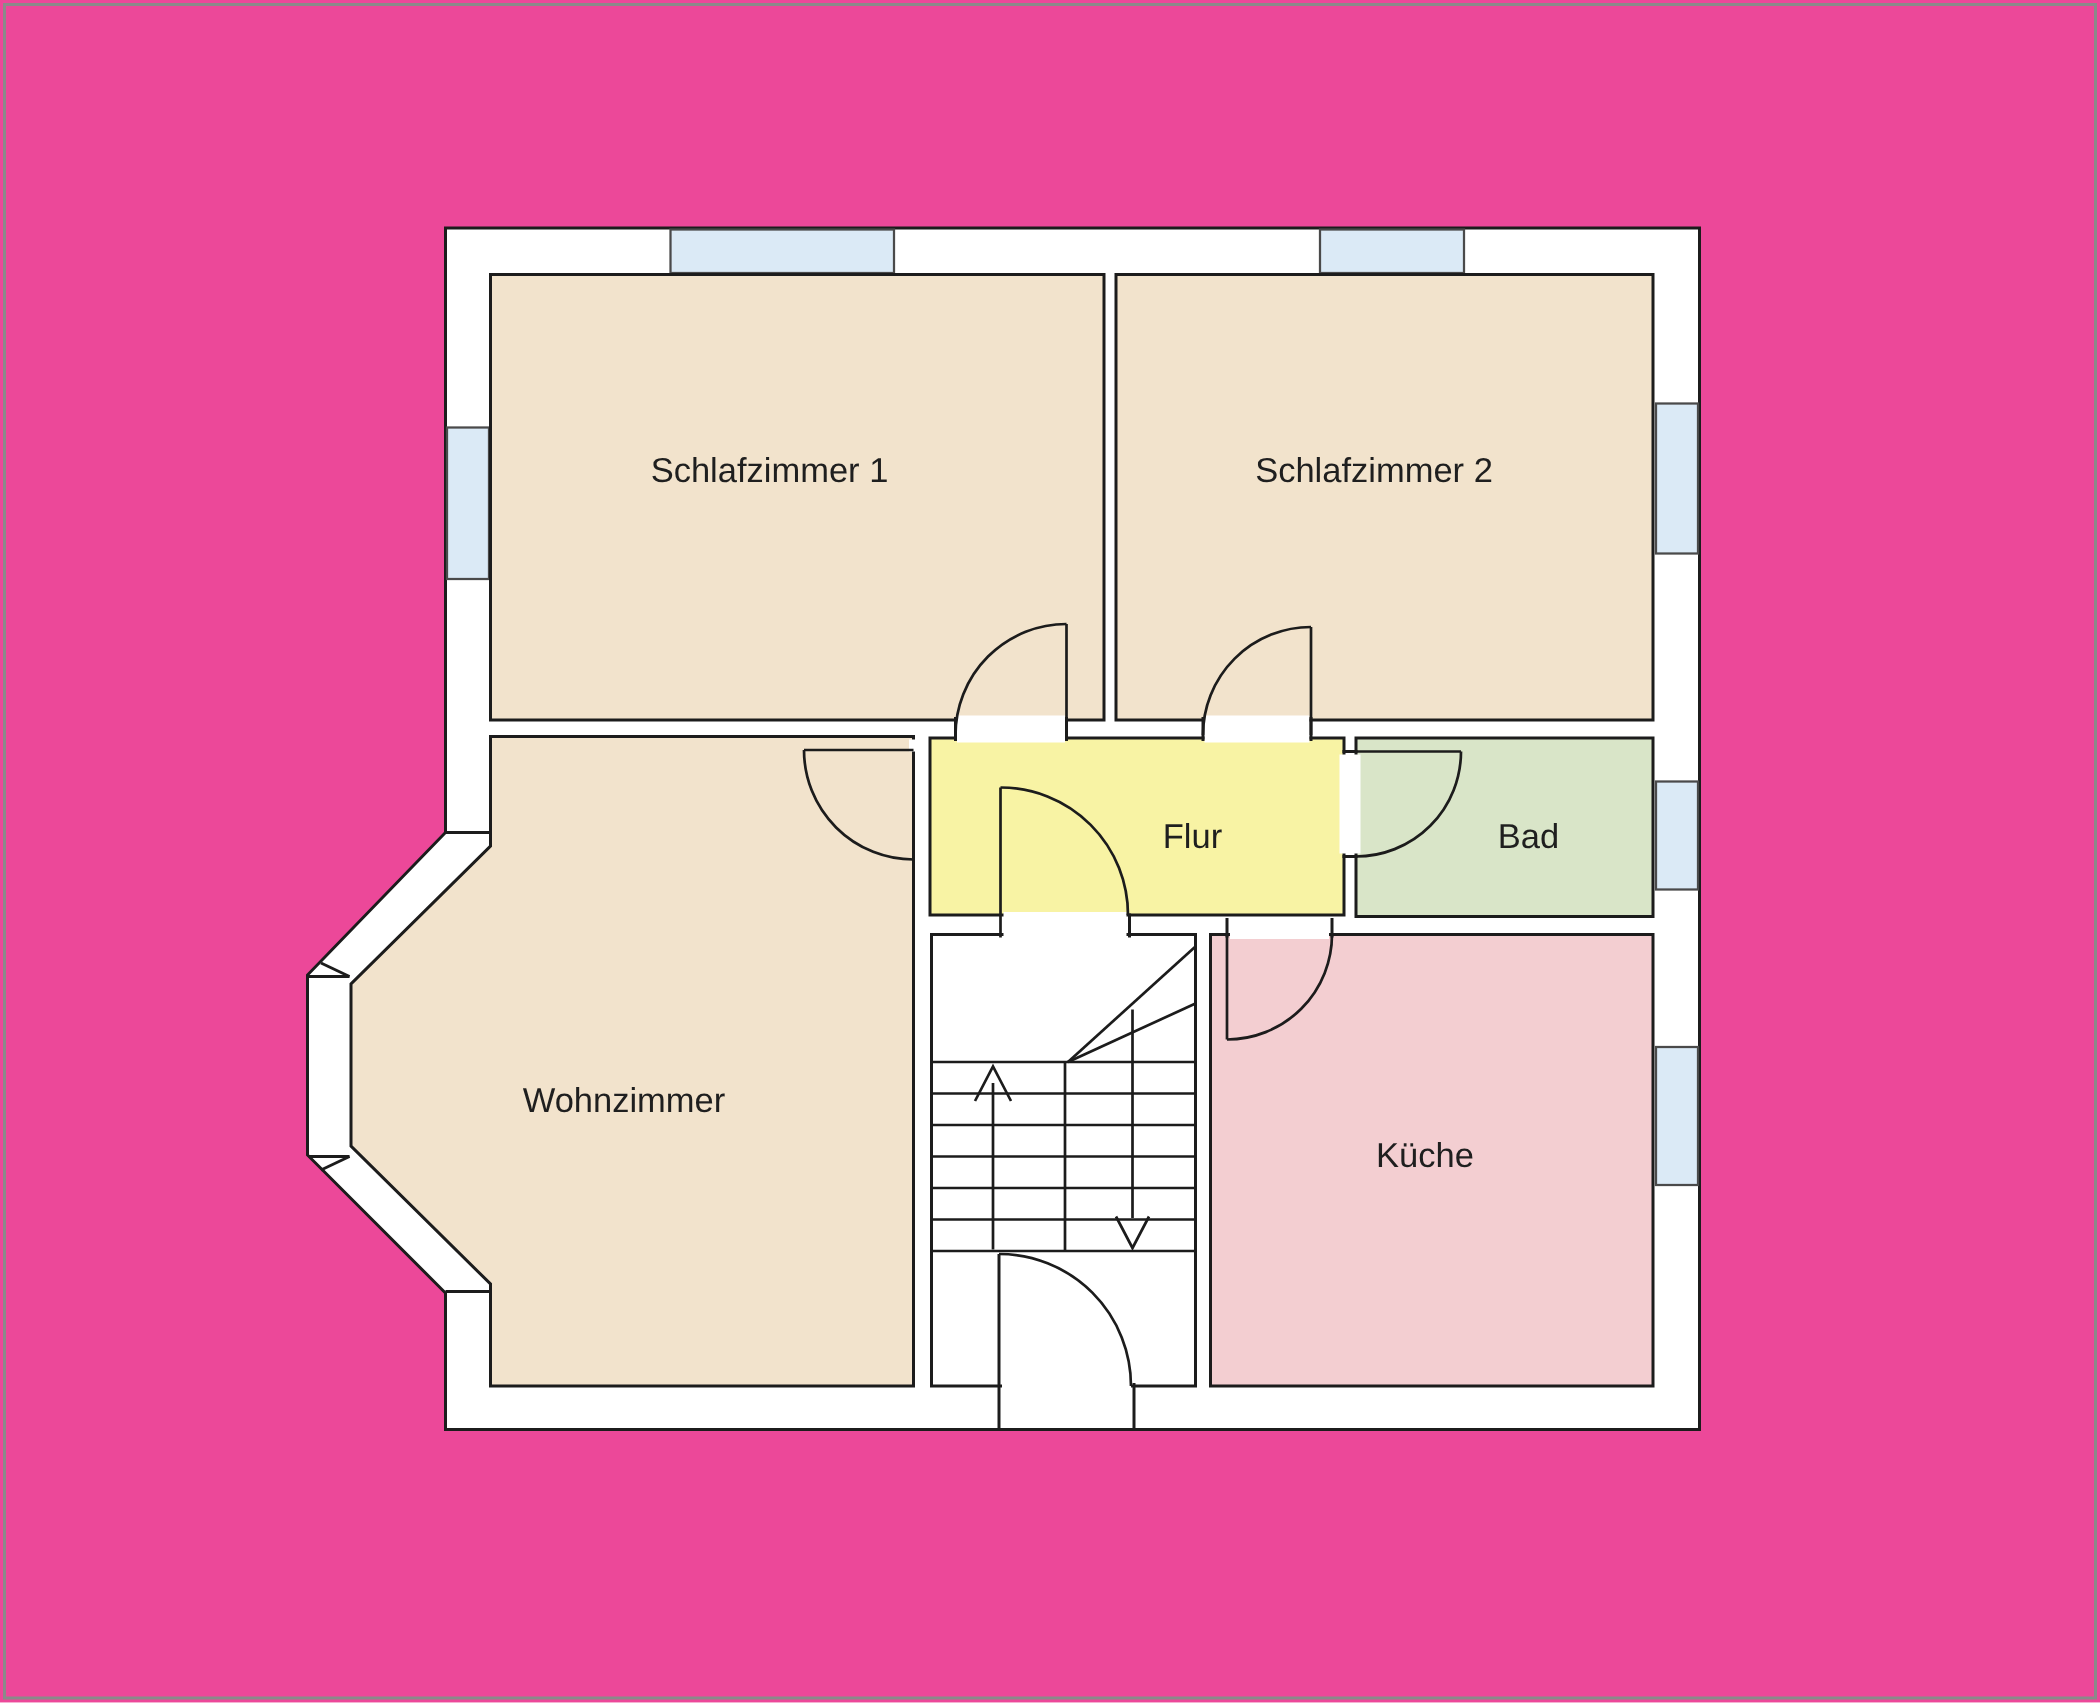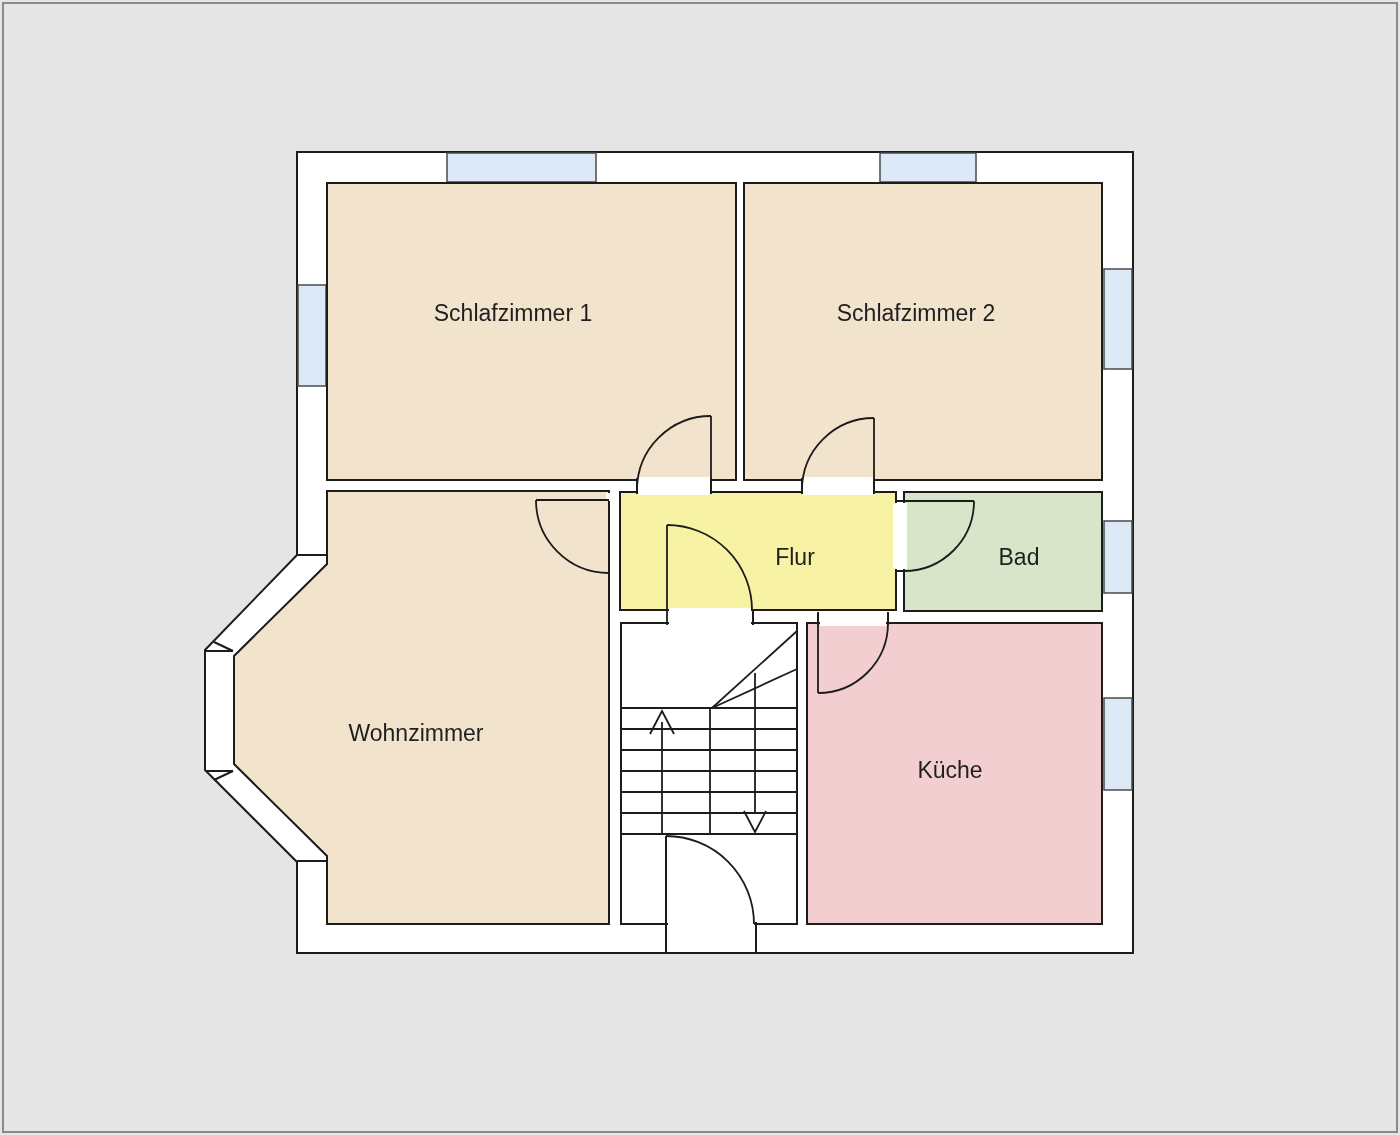--- a/index.html
+++ b/index.html
@@ -1,16 +1,16 @@
 <!DOCTYPE html>
 <html><head>
 <meta charset="utf-8">
 <style>
   html,body{margin:0;padding:0;background:#ffffff;}
-  .plan-wrap{width:1400px;height:1135px;position:relative;background:#e5e5e5;
+  .plan-wrap{width:1400px;height:1135px;position:relative;background:#ec4899;
              font-family:"Liberation Sans",sans-serif;}
   svg{display:block;}
   svg text{font-family:"Liberation Sans",sans-serif;font-size:23px;fill:#1f1f1f;}
   .frame{fill:none;stroke:#8a8a8a;stroke-width:2;}
   .wall{fill:#ffffff;stroke:#1c1c1c;stroke-width:2;}
   .room{stroke:#1c1c1c;stroke-width:2;}
   .stairs-area{fill:#ffffff;stroke:#1c1c1c;stroke-width:2;}
   .line{stroke:#1c1c1c;stroke-width:2;fill:none;}
   .thin{stroke:#1c1c1c;stroke-width:1.8;fill:none;}
   .win{stroke:#4a4a4a;stroke-width:1.5;}

